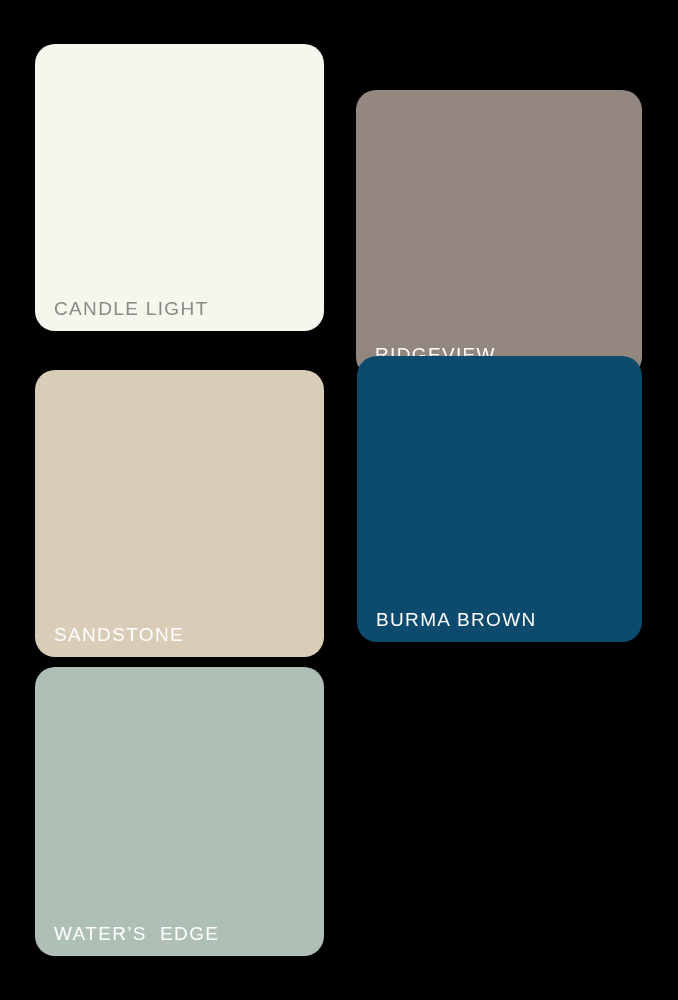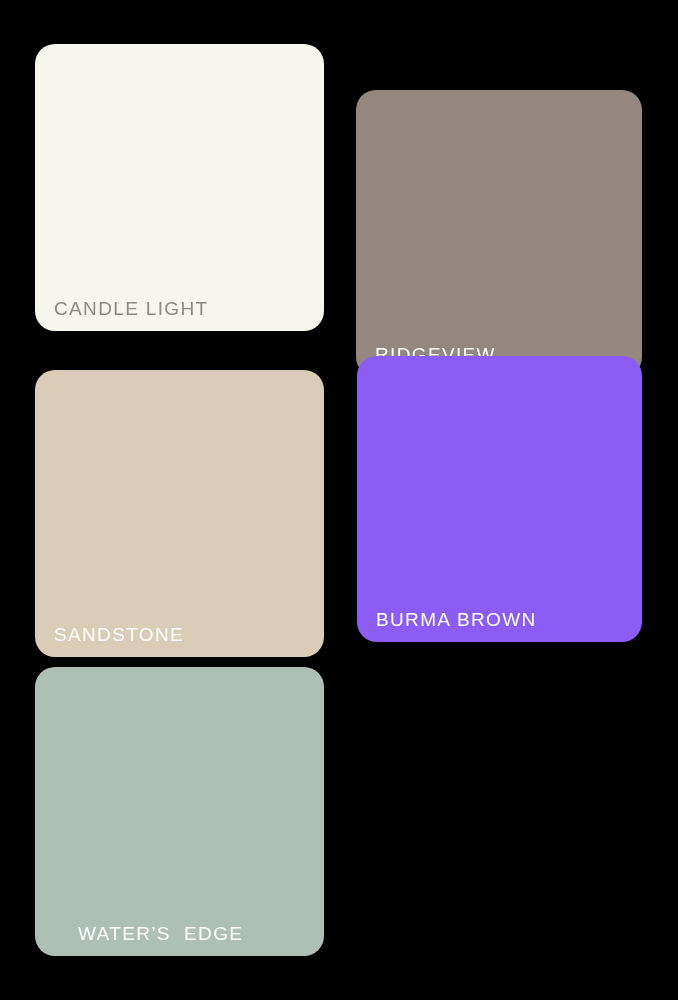--- a/index.html
+++ b/index.html
@@ -56,21 +56,21 @@
   </div>
 
   <div class="swatch" id="swatch-ridgeview" style="background: rgb(148, 135, 127);">
     <span class="swatch-label" style="color: rgb(255, 255, 255);">RIDGEVIEW</span>
   </div>
 
   <div class="swatch" id="swatch-sandstone" style="background: rgb(217, 205, 184); margin-top: 15px;">
     <span class="swatch-label" style="color: rgb(255, 255, 255);">SANDSTONE</span>
   </div>
 
-  <div class="swatch" id="swatch-burma-brown" style="background: #8b5cf6;">
+  <div class="swatch" id="swatch-burma-brown" style="background: #0c4a6e;">
     <span class="swatch-label" style="color: rgb(255, 255, 255);">BURMA BROWN</span>
   </div>
 
   <div class="swatch" id="swatch-waters-edge" style="background: rgb(174, 191, 182);">
-    <span class="swatch-label" style="color: rgb(255, 255, 255); margin-left: 24px;">WATER’S  EDGE</span>
+    <span class="swatch-label" style="color: rgb(255, 255, 255);">WATER’S  EDGE</span>
   </div>
 
 </div>
 
 </body></html>

